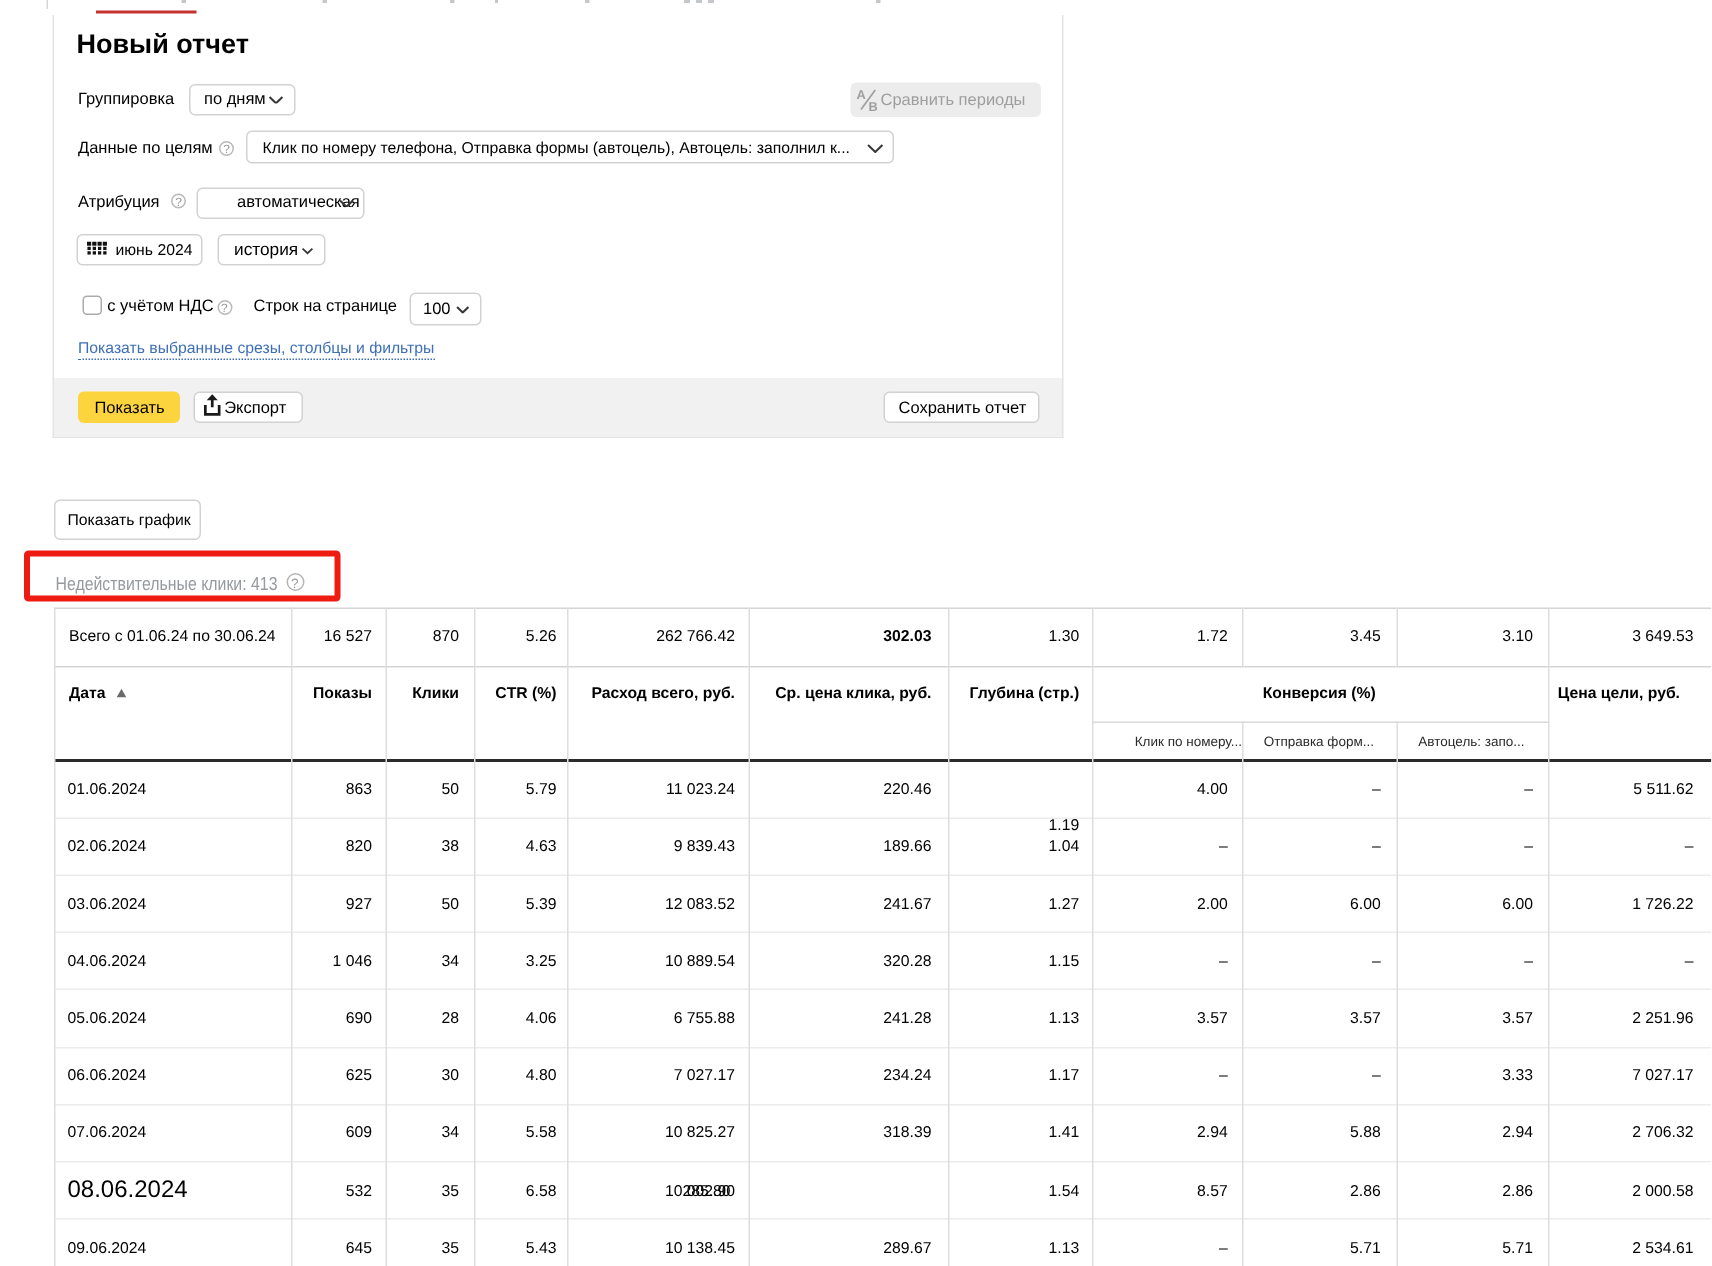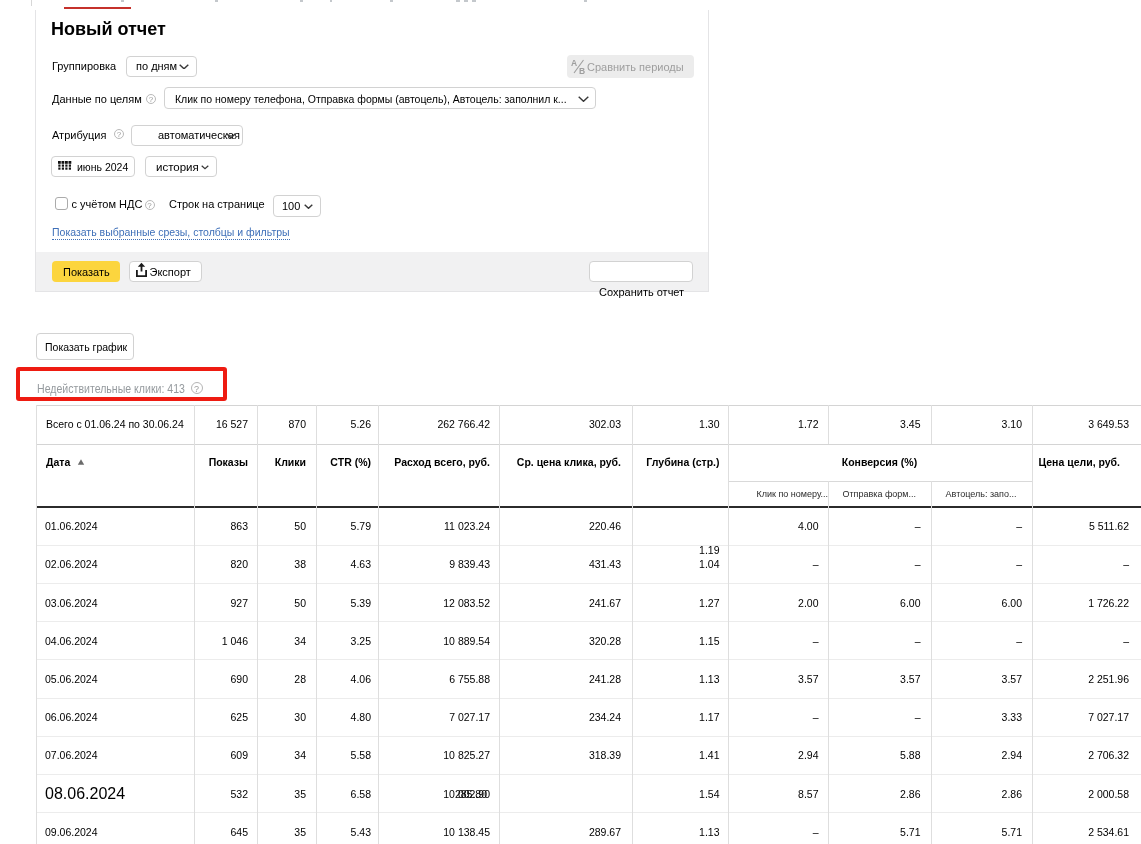--- a/index.html
+++ b/index.html
@@ -95,21 +95,21 @@
 <div style="position:absolute;left:129px;top:261px;width:73px;height:21px;background:#fff;border:1px solid #d2d2d2;border-radius:4px;"></div>
 <div style="position:absolute;left:135px;top:262px;width:13px;height:16px;">
       <svg width="13" height="16" viewBox="0 0 13 16">
         <polygon points="6.5,0.8 10.2,4.8 2.8,4.8" fill="#1a1a1a"></polygon>
         <rect x="5.6" y="3.5" width="1.8" height="6" fill="#1a1a1a"></rect>
         <path d="M1.9 8 V14.2 H11.1 V8" fill="none" stroke="#1a1a1a" stroke-width="1.8"></path>
       </svg>
     </div>
 <div style="position:absolute;left:149.5px;top:263.5px;height:16px;line-height:16px;font-size:11px;color:#000;font-weight:normal;white-space:nowrap;">Экспорт</div>
 <div style="position:absolute;left:589px;top:261px;width:104px;height:21px;background:#fff;border:1px solid #d2d2d2;border-radius:4px;"></div>
-<div style="position:absolute;left:599px;top:263.5px;height:16px;line-height:16px;font-size:11px;color:#000;font-weight:normal;white-space:nowrap;margin-top:20px;">Сохранить отчет</div>
+<div style="position:absolute;left:599px;top:263.5px;height:16px;line-height:16px;font-size:11px;color:#000;font-weight:normal;white-space:nowrap;">Сохранить отчет</div>
 <div style="position:absolute;left:36px;top:333px;width:98px;height:27px;background:#fff;border:1px solid #d2d2d2;border-radius:4px;"></div>
 <div style="position:absolute;left:45px;top:338.5px;height:16px;line-height:16px;font-size:10.5px;color:#000;font-weight:normal;white-space:nowrap;">Показать график</div>
 <div style="position:absolute;left:16px;top:366.5px;width:211px;height:34px;border:4px solid #ee1b11;border-radius:3px;"></div>
 <div style="position:absolute;left:37px;top:381px;height:16px;line-height:16px;font-size:12.5px;color:#959a9e;font-weight:normal;white-space:nowrap;transform:scaleX(0.846);transform-origin:0 50%;">Недействительные клики: 413</div>
 <div style="position:absolute;left:190.5px;top:382.0px;width:12px;height:12px;border:1px solid #b5b5b5;border-radius:50%;text-align:center;line-height:12px;font-size:9px;color:#9a9a9a;">?</div>
 <div style="position:absolute;left:36px;top:404.5px;width:1105px;height:1px;background:#d4d4d4;"></div>
 <div style="position:absolute;left:36px;top:443.7px;width:1105px;height:1px;background:#d4d4d4;"></div>
 <div style="position:absolute;left:728px;top:481.0px;width:303.5px;height:1px;background:#d9d9d9;"></div>
 <div style="position:absolute;left:36px;top:505.5px;width:1105px;height:2px;background:#2b2b2b;"></div>
 <div style="position:absolute;left:36px;top:544.7px;width:1105px;height:1px;background:#ececec;"></div>
@@ -131,21 +131,21 @@
 <div style="position:absolute;left:1031.5px;top:404.5px;width:1px;height:439.5px;background:#dedede;"></div>
 <div style="position:absolute;left:828px;top:404.5px;width:1px;height:39.19999999999999px;background:#dedede;"></div>
 <div style="position:absolute;left:828px;top:481.0px;width:1px;height:363.0px;background:#dedede;"></div>
 <div style="position:absolute;left:930.5px;top:404.5px;width:1px;height:39.19999999999999px;background:#dedede;"></div>
 <div style="position:absolute;left:930.5px;top:481.0px;width:1px;height:363.0px;background:#dedede;"></div>
 <div style="position:absolute;left:46px;top:415.8px;height:16px;line-height:16px;font-size:10.5px;color:#000;font-weight:normal;white-space:nowrap;">Всего с 01.06.24 по 30.06.24</div>
 <div style="position:absolute;left:-52px;top:415.8px;width:300px;height:16px;line-height:16px;text-align:right;font-size:10.5px;color:#000;font-weight:normal;white-space:nowrap;">16 527</div>
 <div style="position:absolute;left:6px;top:415.8px;width:300px;height:16px;line-height:16px;text-align:right;font-size:10.5px;color:#000;font-weight:normal;white-space:nowrap;">870</div>
 <div style="position:absolute;left:71px;top:415.8px;width:300px;height:16px;line-height:16px;text-align:right;font-size:10.5px;color:#000;font-weight:normal;white-space:nowrap;">5.26</div>
 <div style="position:absolute;left:190px;top:415.8px;width:300px;height:16px;line-height:16px;text-align:right;font-size:10.5px;color:#000;font-weight:normal;white-space:nowrap;">262 766.42</div>
-<div style="position:absolute;left:321px;top:415.8px;width:300px;height:16px;line-height:16px;text-align:right;font-size:10.5px;color:#000;font-weight:normal;white-space:nowrap;">302.03</div>
+<div style="position:absolute;left:321px;top:415.8px;width:300px;height:16px;line-height:16px;text-align:right;font-size:10.5px;color:#000;font-weight:bold;white-space:nowrap;">302.03</div>
 <div style="position:absolute;left:419.5px;top:415.8px;width:300px;height:16px;line-height:16px;text-align:right;font-size:10.5px;color:#000;font-weight:normal;white-space:nowrap;">1.30</div>
 <div style="position:absolute;left:518.5px;top:415.8px;width:300px;height:16px;line-height:16px;text-align:right;font-size:10.5px;color:#000;font-weight:normal;white-space:nowrap;">1.72</div>
 <div style="position:absolute;left:620.5px;top:415.8px;width:300px;height:16px;line-height:16px;text-align:right;font-size:10.5px;color:#000;font-weight:normal;white-space:nowrap;">3.45</div>
 <div style="position:absolute;left:722px;top:415.8px;width:300px;height:16px;line-height:16px;text-align:right;font-size:10.5px;color:#000;font-weight:normal;white-space:nowrap;">3.10</div>
 <div style="position:absolute;left:829px;top:415.8px;width:300px;height:16px;line-height:16px;text-align:right;font-size:10.5px;color:#000;font-weight:normal;white-space:nowrap;">3 649.53</div>
 <div style="position:absolute;left:46px;top:454px;height:16px;line-height:16px;font-size:10.5px;color:#000;font-weight:bold;white-space:nowrap;">Дата</div>
 <div style="position:absolute;left:77px;top:458px;width:8px;height:8px;">
       <svg width="8" height="8" viewBox="0 0 8 8">
         <polygon points="4,1.2 7.2,6.8 0.8,6.8" fill="#6b6b6b"></polygon>
       </svg>
@@ -170,21 +170,21 @@
 <div style="position:absolute;left:419.5px;top:518.1px;width:300px;height:16px;line-height:16px;text-align:right;font-size:10.5px;color:#000;font-weight:normal;white-space:nowrap;margin-top:24px;">1.19</div>
 <div style="position:absolute;left:518.5px;top:518.1px;width:300px;height:16px;line-height:16px;text-align:right;font-size:10.5px;color:#000;font-weight:normal;white-space:nowrap;">4.00</div>
 <div style="position:absolute;left:620.5px;top:518.1px;width:300px;height:16px;line-height:16px;text-align:right;font-size:10.5px;color:#000;font-weight:normal;white-space:nowrap;">–</div>
 <div style="position:absolute;left:722px;top:518.1px;width:300px;height:16px;line-height:16px;text-align:right;font-size:10.5px;color:#000;font-weight:normal;white-space:nowrap;">–</div>
 <div style="position:absolute;left:829px;top:518.1px;width:300px;height:16px;line-height:16px;text-align:right;font-size:10.5px;color:#000;font-weight:normal;white-space:nowrap;">5 511.62</div>
 <div style="position:absolute;left:45px;top:556.3000000000001px;height:16px;line-height:16px;font-size:10.5px;color:#000;font-weight:normal;white-space:nowrap;">02.06.2024</div>
 <div style="position:absolute;left:-52px;top:556.3000000000001px;width:300px;height:16px;line-height:16px;text-align:right;font-size:10.5px;color:#000;font-weight:normal;white-space:nowrap;">820</div>
 <div style="position:absolute;left:6px;top:556.3000000000001px;width:300px;height:16px;line-height:16px;text-align:right;font-size:10.5px;color:#000;font-weight:normal;white-space:nowrap;">38</div>
 <div style="position:absolute;left:71px;top:556.3000000000001px;width:300px;height:16px;line-height:16px;text-align:right;font-size:10.5px;color:#000;font-weight:normal;white-space:nowrap;">4.63</div>
 <div style="position:absolute;left:190px;top:556.3000000000001px;width:300px;height:16px;line-height:16px;text-align:right;font-size:10.5px;color:#000;font-weight:normal;white-space:nowrap;">9 839.43</div>
-<div style="position:absolute;left:321px;top:556.3000000000001px;width:300px;height:16px;line-height:16px;text-align:right;font-size:10.5px;color:#000;font-weight:normal;white-space:nowrap;">431.43</div>
+<div style="position:absolute;left:321px;top:556.3000000000001px;width:300px;height:16px;line-height:16px;text-align:right;font-size:10.5px;color:#000;font-weight:normal;white-space:nowrap;">189.66</div>
 <div style="position:absolute;left:419.5px;top:556.3000000000001px;width:300px;height:16px;line-height:16px;text-align:right;font-size:10.5px;color:#000;font-weight:normal;white-space:nowrap;">1.04</div>
 <div style="position:absolute;left:518.5px;top:556.3000000000001px;width:300px;height:16px;line-height:16px;text-align:right;font-size:10.5px;color:#000;font-weight:normal;white-space:nowrap;">–</div>
 <div style="position:absolute;left:620.5px;top:556.3000000000001px;width:300px;height:16px;line-height:16px;text-align:right;font-size:10.5px;color:#000;font-weight:normal;white-space:nowrap;">–</div>
 <div style="position:absolute;left:722px;top:556.3000000000001px;width:300px;height:16px;line-height:16px;text-align:right;font-size:10.5px;color:#000;font-weight:normal;white-space:nowrap;">–</div>
 <div style="position:absolute;left:829px;top:556.3000000000001px;width:300px;height:16px;line-height:16px;text-align:right;font-size:10.5px;color:#000;font-weight:normal;white-space:nowrap;">–</div>
 <div style="position:absolute;left:45px;top:594.5px;height:16px;line-height:16px;font-size:10.5px;color:#000;font-weight:normal;white-space:nowrap;">03.06.2024</div>
 <div style="position:absolute;left:-52px;top:594.5px;width:300px;height:16px;line-height:16px;text-align:right;font-size:10.5px;color:#000;font-weight:normal;white-space:nowrap;">927</div>
 <div style="position:absolute;left:6px;top:594.5px;width:300px;height:16px;line-height:16px;text-align:right;font-size:10.5px;color:#000;font-weight:normal;white-space:nowrap;">50</div>
 <div style="position:absolute;left:71px;top:594.5px;width:300px;height:16px;line-height:16px;text-align:right;font-size:10.5px;color:#000;font-weight:normal;white-space:nowrap;">5.39</div>
 <div style="position:absolute;left:190px;top:594.5px;width:300px;height:16px;line-height:16px;text-align:right;font-size:10.5px;color:#000;font-weight:normal;white-space:nowrap;">12 083.52</div>

